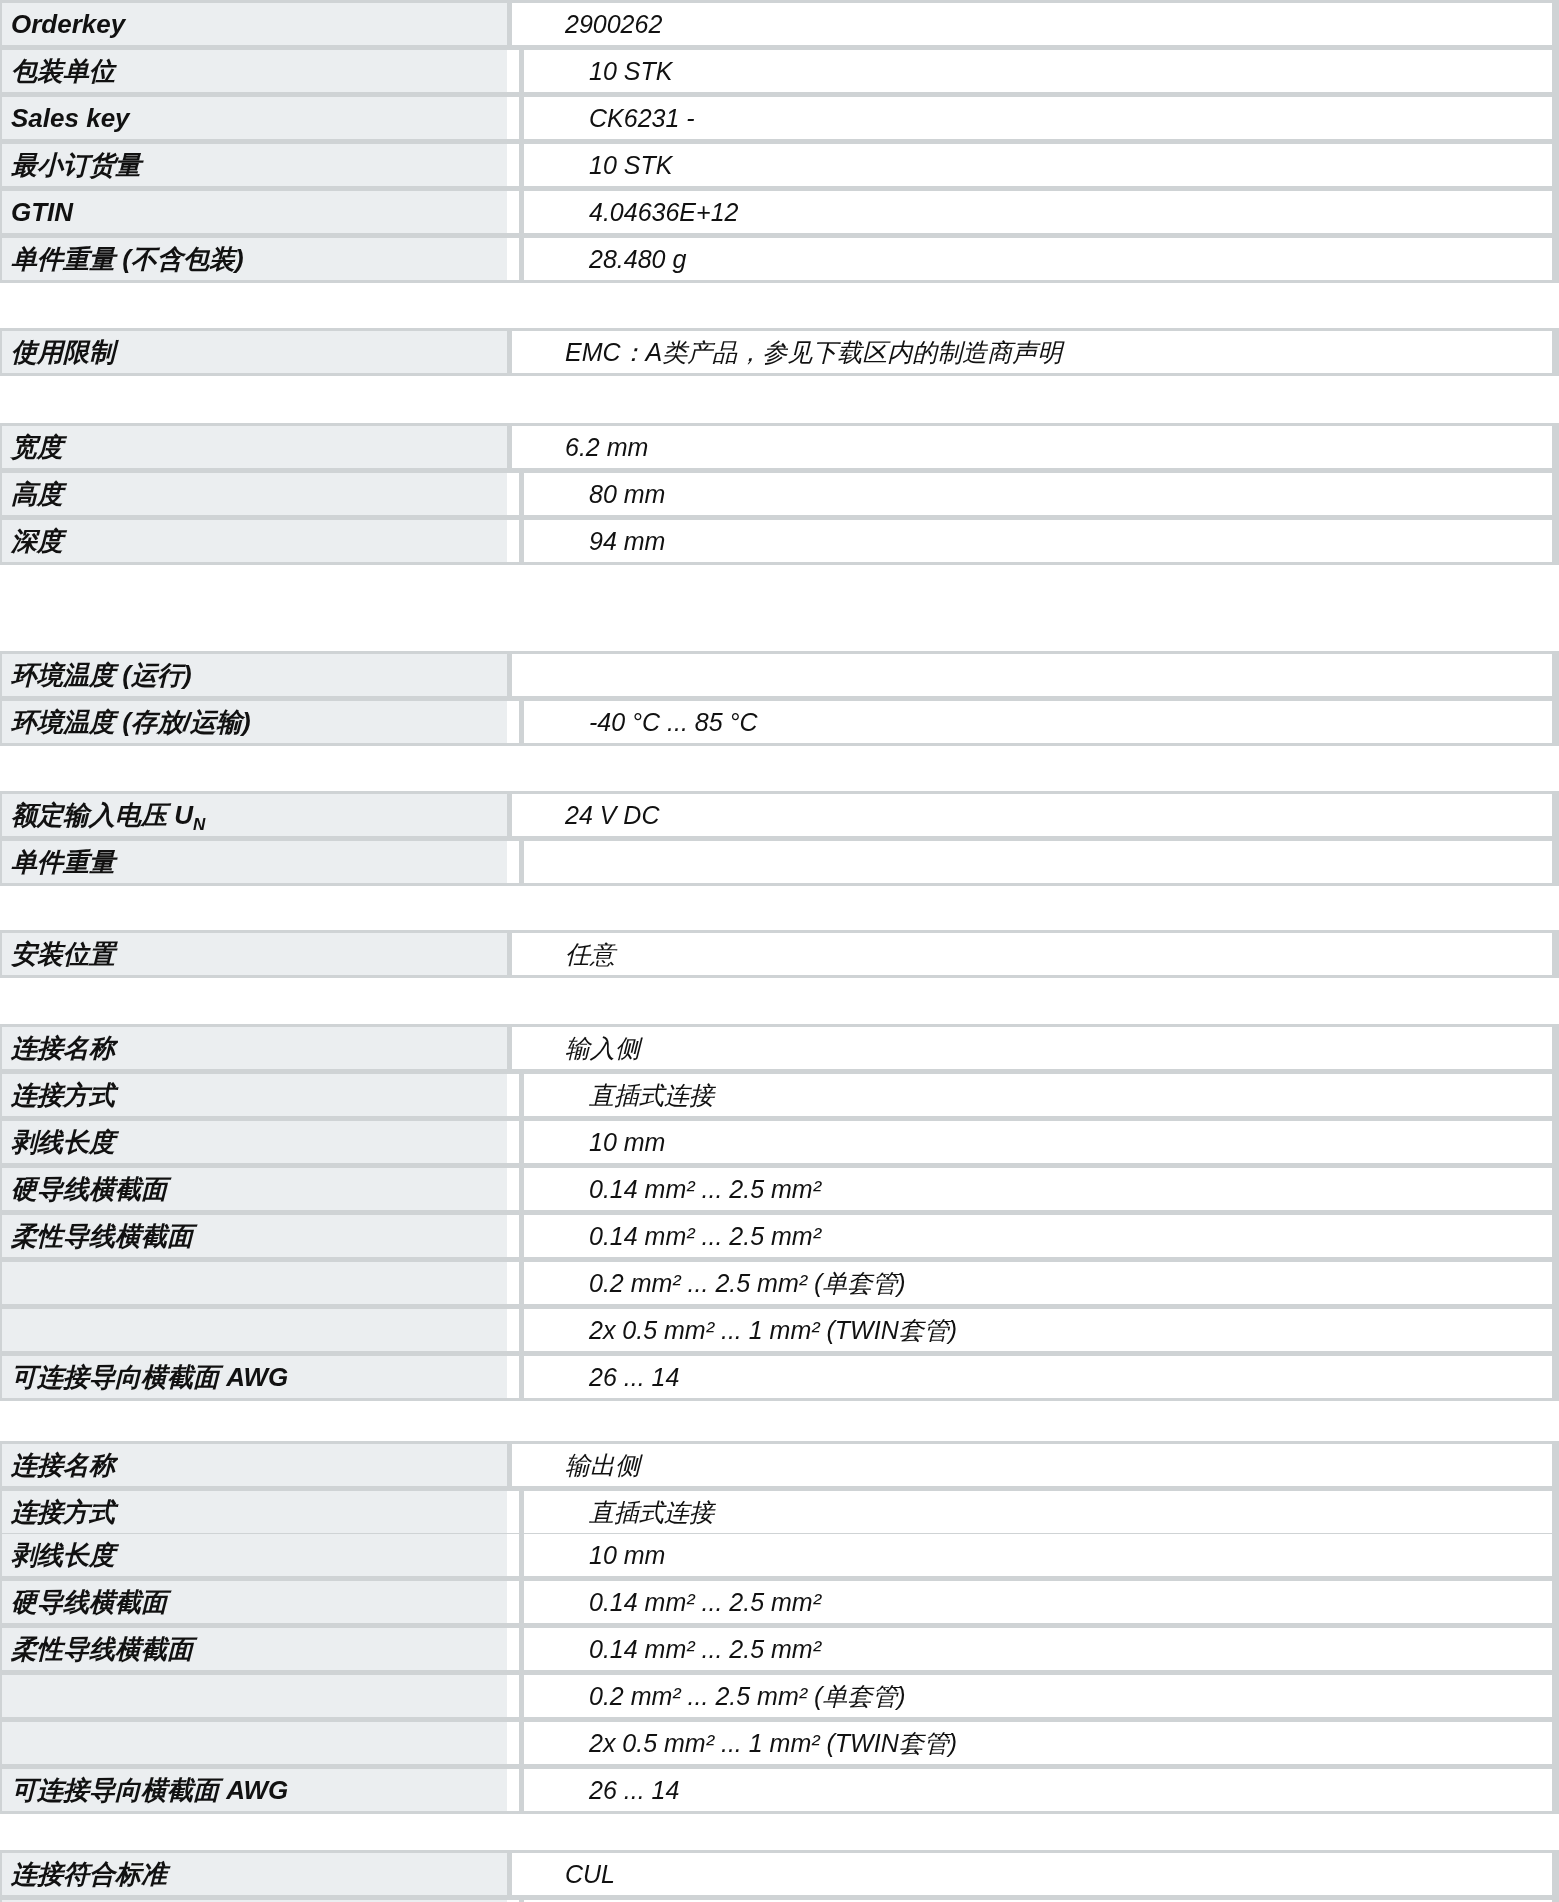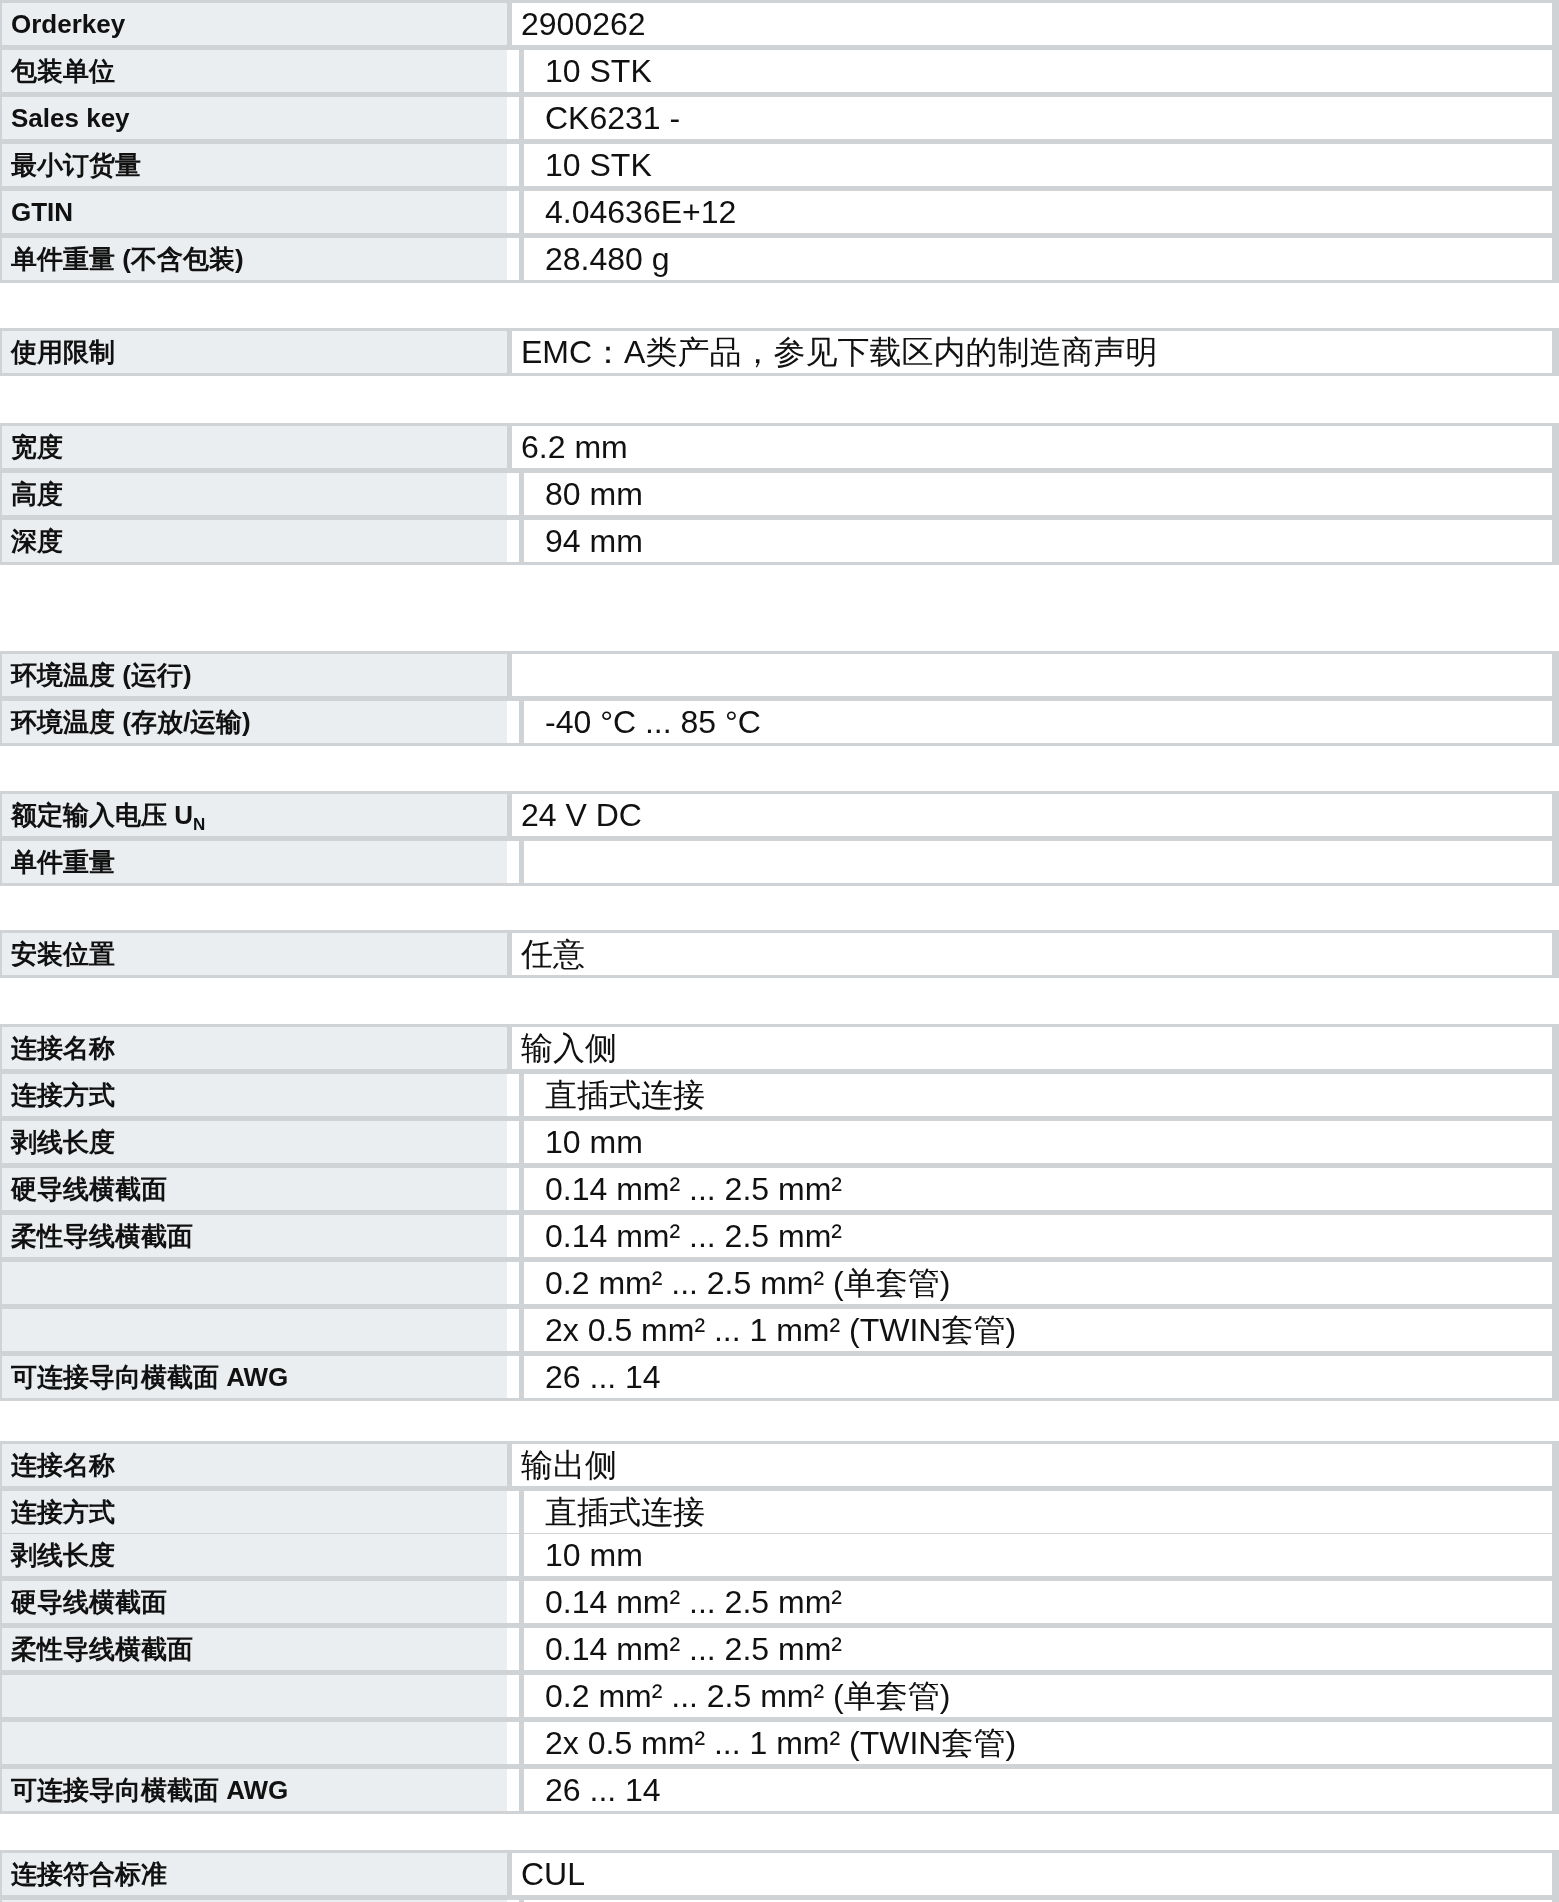--- a/index.html
+++ b/index.html
@@ -17,20 +17,21 @@
     height: 1902px;
     overflow: hidden;
     background: #ffffff;
     font-family: "Liberation Sans", sans-serif;
     color: var(--txt);
   }
   .section {
     border: 3px solid var(--grid);
     border-left-width: 2px;
     border-right-width: 7px;
+    font-style: italic;
   }
   .row {
     display: flex;
     height: 42px;
   }
   .row + .row {
     border-top: 5px solid var(--grid);
     gap: 12px;
   }
   .row.thin {
@@ -53,25 +54,26 @@
     font-weight: bold;
   }
   .sep {
     width: 5px;
     background: var(--grid);
   }
   .val {
     flex: 1;
     background: var(--valbg);
     padding-left: 9px;
-    font-size: 32px;
+    font-size: 25px;
     font-weight: normal;
     line-height: 42px;
     white-space: nowrap;
     overflow: hidden;
+    margin-left: 44px;
   }
 </style>
 </head>
 <body>
 
 <main>
     <div class="section" style="margin-top: 0px;">
       <div class="row">
         <div class="lbl"><span>Orderkey</span></div>
         <div class="sep"></div>

